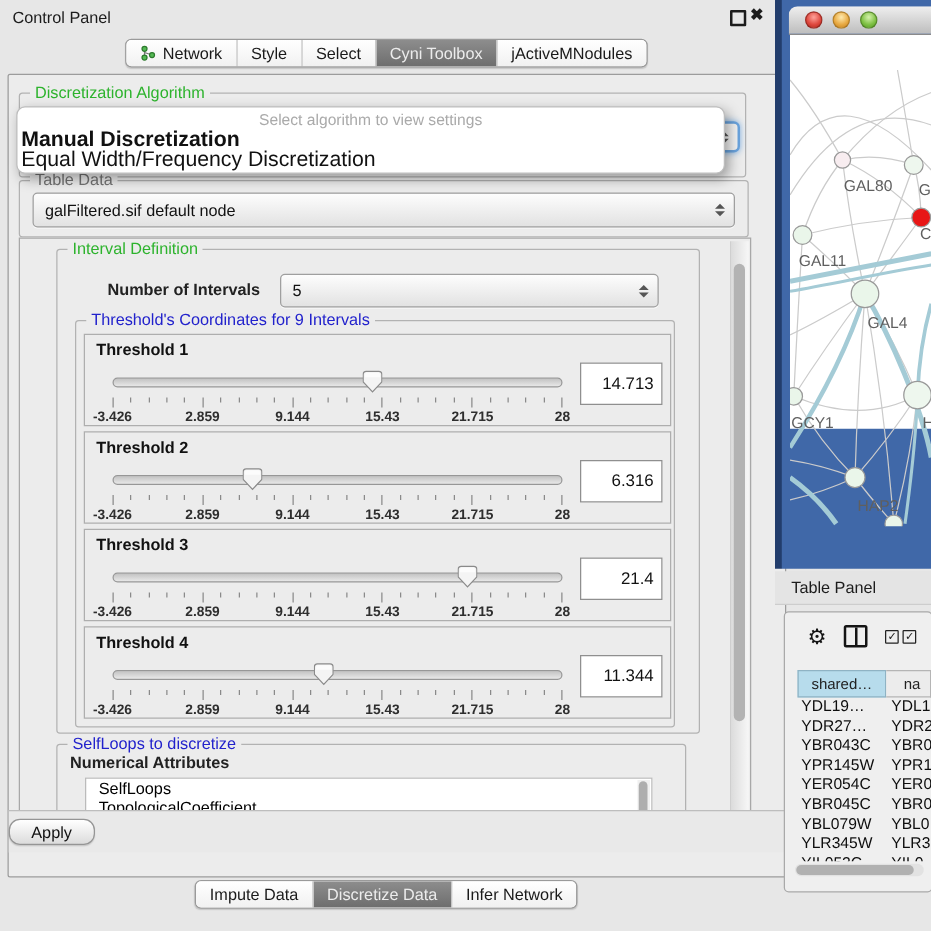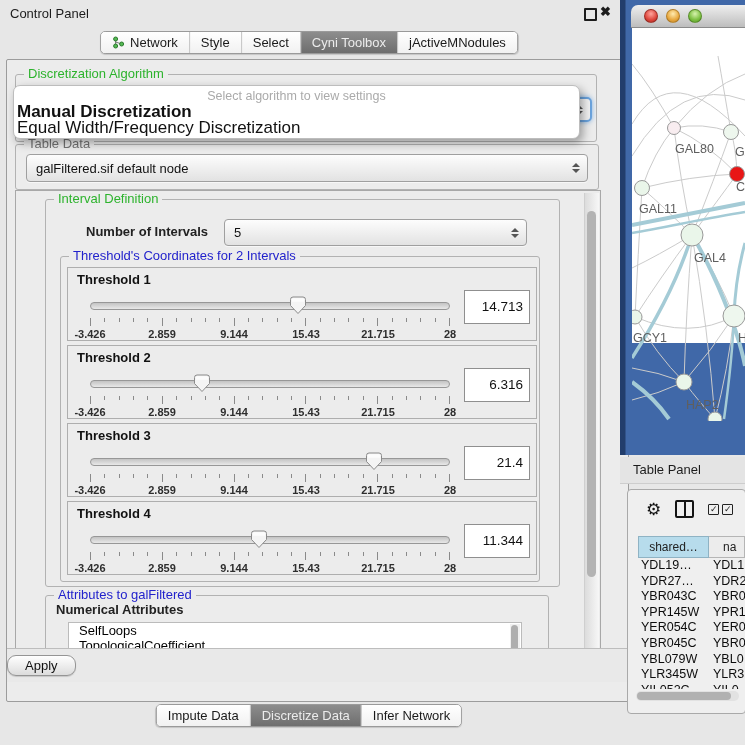--- a/index.html
+++ b/index.html
@@ -175,21 +175,21 @@
           <div style="position:absolute;left:40px;top:24px;font-weight:bold;">Number of Intervals</div>
           <div class="combo" style="position:absolute;left:178px;top:19px;width:270px;height:25px;">
             <span>5</span>
             <span class="stepper">
                 <span class="up"></span>
                 <span class="dn"></span>
               </span>
           </div>
 
           <div class="group" style="left:14px;top:56px;width:478px;height:324px;">
-            <span class="glabel blue">Threshold's Coordinates for 2 Intervals</span>
+            <span class="glabel blue">Threshold's Coordinates for 9 Intervals</span>
             <div id="thresholds">
                 <div class="thr-panel" style="top: 10px;">
                   <div class="thr-title">Threshold 1</div>
                   <div class="sl-wrap">
                     <div class="sl-row">
                       <div class="sl-track"></div>
                       <svg class="sl-handle" style="left:199.8px" viewBox="0 0 16 19">
                         <path d="M3,1 h10 q2.5,0 2.5,2.5 v6 L8,17.5 L0.5,9.5 v-6 Q0.5,1 3,1 z" fill="#f4f4f4" stroke="#8a8a8a" stroke-width="1"></path>
                         <path d="M3.5,2.2 h9 q1.6,0 1.6,1.6 v2 h-12.2 v-2 q0,-1.6 1.6,-1.6 z" fill="#ffffff" opacity="0.75"></path>
                       </svg>
@@ -378,21 +378,21 @@
                       <span style="left: 100%;">28</span>
                     </div>
                   </div>
                   <div class="thr-value">11.344</div>
                 </div>
               </div>
           </div>
         </div>
 
         <div class="group" style="left:29px;top:404px;width:502px;height:92px;">
-          <span class="glabel blue">Attributes to galFiltered</span>
+          <span class="glabel blue">SelfLoops to discretize</span>
           <div style="position:absolute;left:10px;top:6px;font-weight:bold;">Numerical Attributes</div>
           <div class="attr-list" id="attrList">
             <div class="attr-scroll">
                 <div class="thumb"></div>
               </div>
           <div class="attr-item">SelfLoops</div>
               <div class="attr-item">TopologicalCoefficient</div>
               <div class="attr-item">BetweennessCentrality</div>
             </div>
         </div>

